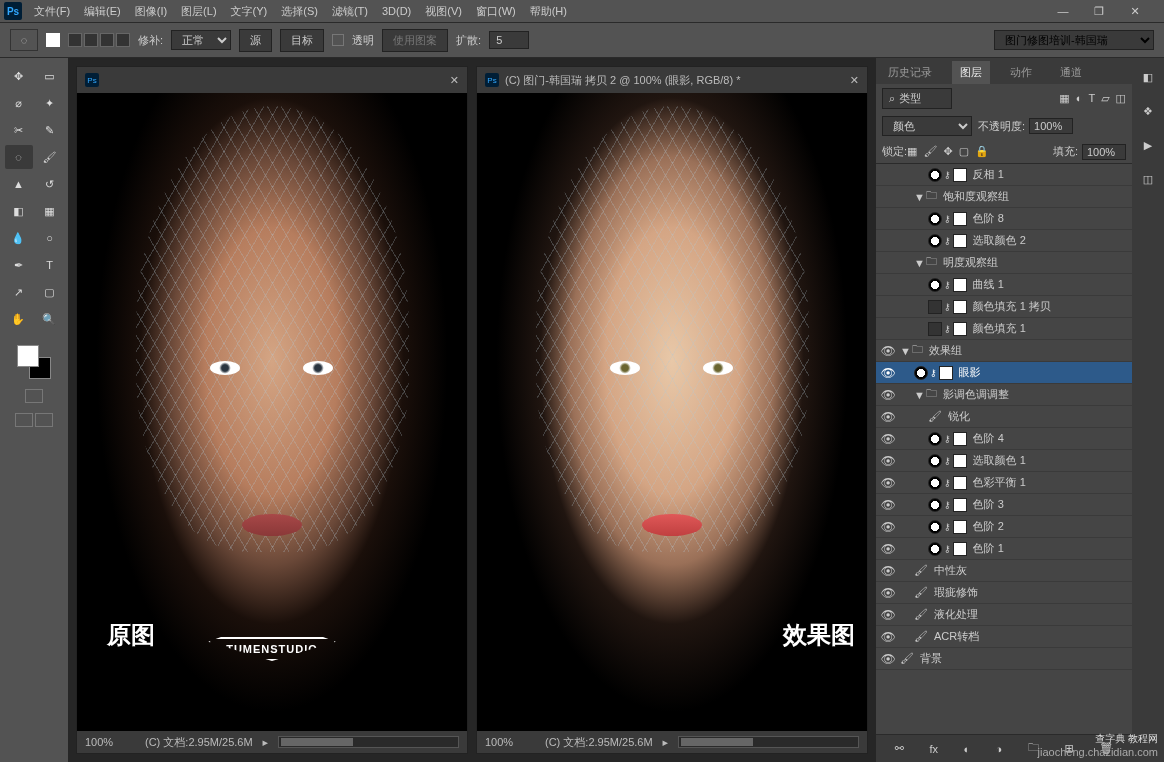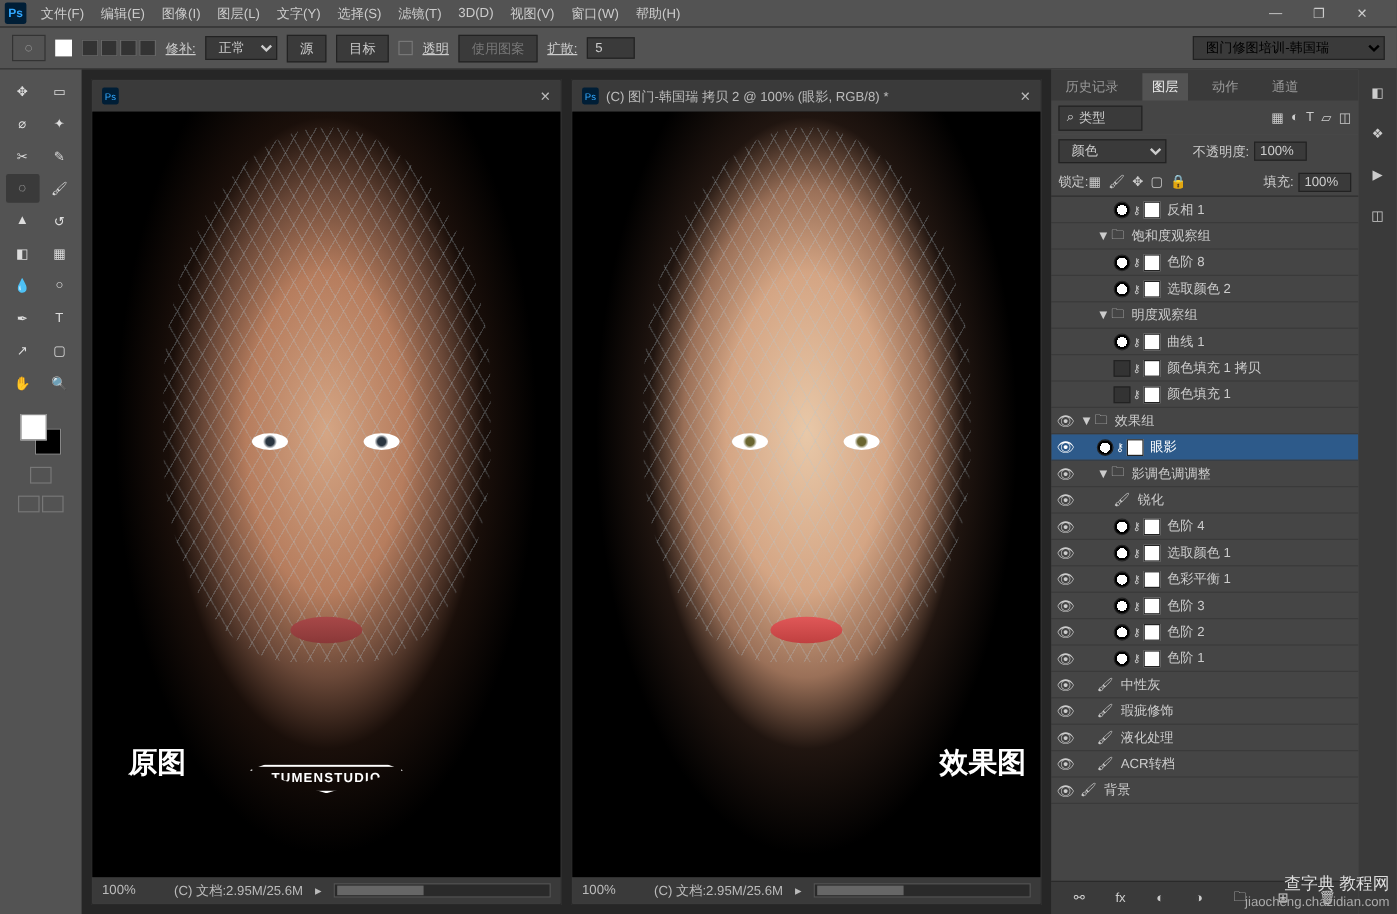--- a/index.html
+++ b/index.html
@@ -8,21 +8,21 @@
 .ps-logo { width: 18px; height: 18px; background: #001e36; color: #31a8ff; display: flex; align-items: center; justify-content: center; font-weight: bold; font-size: 10px; margin-right: 12px; border-radius: 2px; }
 .menubar span { margin-right: 14px; cursor: default; }
 .win-controls { margin-left: auto; display: flex; gap: 8px; padding-right: 4px; }
 .win-controls span { width: 14px; text-align: center; }
 .optionsbar { background: #535353; height: 36px; display: flex; align-items: center; padding: 0 10px; gap: 8px; border-bottom: 1px solid #2a2a2a; border-top: 1px solid #2a2a2a; }
 .tool-icon-opt { width: 28px; height: 22px; border: 1px solid #333; display: flex; align-items: center; justify-content: center; }
 .swatch-set { display: flex; gap: 4px; }
 .swatch-small { width: 14px; height: 14px; background: #fff; }
 .dark-swatches { display: flex; gap: 2px; }
 .dark-swatches div { width: 14px; height: 14px; background: #333; border: 1px solid #666; }
-.opt-label { color: #ccc; text-decoration: underline; }
+.opt-label { color: #ccc; }
 .opt-select { background: #3a3a3a; border: 1px solid #222; padding: 2px 6px; color: #ccc; width: 60px; }
 .opt-btn { background: #3a3a3a; border: 1px solid #222; padding: 3px 10px; color: #ccc; }
 .opt-btn.disabled { color: #777; }
 .opt-check { width: 12px; height: 12px; border: 1px solid #777; display: inline-block; }
 .opt-num { background: #3a3a3a; border: 1px solid #222; padding: 2px 6px; width: 40px; text-align: left; color: #ccc; }
 .doc-select { background: #3a3a3a; border: 1px solid #222; padding: 2px 6px; width: 160px; margin-left: auto; }
 .mainarea { display: flex; height: 704px; }
 .tools { width: 68px; background: #535353; padding: 6px 4px; display: flex; flex-direction: column; align-items: center; }
 .tool-grid { display: grid; grid-template-columns: 28px 28px; gap: 3px; }
 .tool { width: 28px; height: 24px; display: flex; align-items: center; justify-content: center; color: #ddd; border-radius: 2px; }
@@ -52,21 +52,21 @@
 .status-zoom { width: 50px; }
 .scrollbar-h { flex: 1; height: 12px; background: #2a2a2a; border: 1px solid #555; position: relative; }
 .scrollbar-h::after { content: ''; position: absolute; left: 2px; top: 1px; width: 40%; height: 8px; background: #666; }
 .right-panels { width: 256px; background: #535353; display: flex; flex-direction: column; }
 .panel-tabs { height: 26px; display: flex; align-items: flex-end; background: #3a3a3a; padding: 0 4px; gap: 12px; }
 .panel-tab { padding: 4px 8px; color: #999; }
 .panel-tab.active { background: #535353; color: #eee; }
 .panel-filter { height: 28px; display: flex; align-items: center; padding: 0 6px; gap: 4px; background: #454545; }
 .filter-select { background: #3a3a3a; border: 1px solid #222; padding: 2px 6px; color: #ccc; width: 70px; display: flex; align-items: center; gap: 4px; }
 .filter-icons { display: flex; gap: 6px; margin-left: auto; }
-.panel-blend { height: 28px; display: flex; align-items: center; padding: 0 6px; gap: 22px; background: #454545; }
+.panel-blend { height: 28px; display: flex; align-items: center; padding: 0 6px; gap: 6px; background: #454545; }
 .blend-select { background: #3a3a3a; border: 1px solid #222; padding: 2px 6px; color: #ccc; width: 90px; }
 .opacity-ctrl { display: flex; align-items: center; gap: 4px; }
 .opacity-val { background: #3a3a3a; border: 1px solid #222; padding: 1px 4px; width: 44px; }
 .panel-lock { height: 24px; display: flex; align-items: center; padding: 0 6px; gap: 0; background: #454545; border-bottom: 1px solid #2a2a2a; }
 .lock-icons { display: flex; gap: 6px; }
 .layers { flex: 1; overflow-y: auto; background: #454545; }
 .layer-row { height: 22px; display: flex; align-items: center; padding-right: 4px; border-bottom: 1px solid #3a3a3a; }
 .layer-row.selected { background: #2d5a8a; color: #fff; }
 .vis { width: 24px; text-align: center; font-size: 12px; }
 .layer-thumbs { display: flex; gap: 2px; align-items: center; }
@@ -74,21 +74,21 @@
 .thumb.adj { background: radial-gradient(circle, #fff 50%, #000 50%); border-radius: 50%; }
 .thumb.mask { background: #fff; }
 .thumb.solid { background: #333; }
 .layer-name { margin-left: 6px; white-space: nowrap; overflow: hidden; }
 .folder-arrow { width: 12px; color: #ccc; }
 .panel-bottom { height: 28px; display: flex; align-items: center; justify-content: space-around; background: #3a3a3a; border-top: 1px solid #2a2a2a; padding: 0 6px; }
 .collapsed-panels { width: 32px; background: #3a3a3a; display: flex; flex-direction: column; align-items: center; padding-top: 8px; gap: 12px; }
 .collapsed-panels div { width: 22px; height: 22px; display: flex; align-items: center; justify-content: center; color: #ccc; }
 .ind0 { padding-left: 0; } .ind1 { padding-left: 14px; } .ind2 { padding-left: 28px; }
 .site-watermark { position: absolute; bottom: 4px; right: 6px; color: #aaa; font-size: 11px; text-align: right; z-index: 100; }
-.site-watermark .big { font-size: 14px; color: #ddd; }
+.site-watermark .big { font-size: 10px; color: #ddd; }
 </style>
 </head>
 <body>
 
 <div class="menubar">
   <div class="ps-logo">Ps</div>
   <span>文件(F)</span>
   <span>编辑(E)</span>
   <span>图像(I)</span>
   <span>图层(L)</span>

